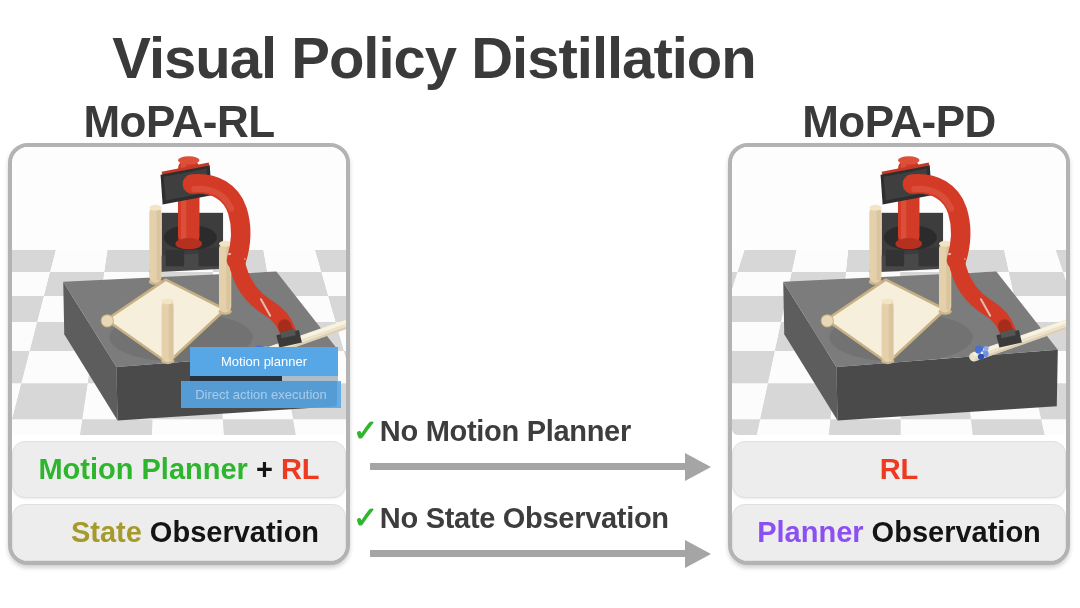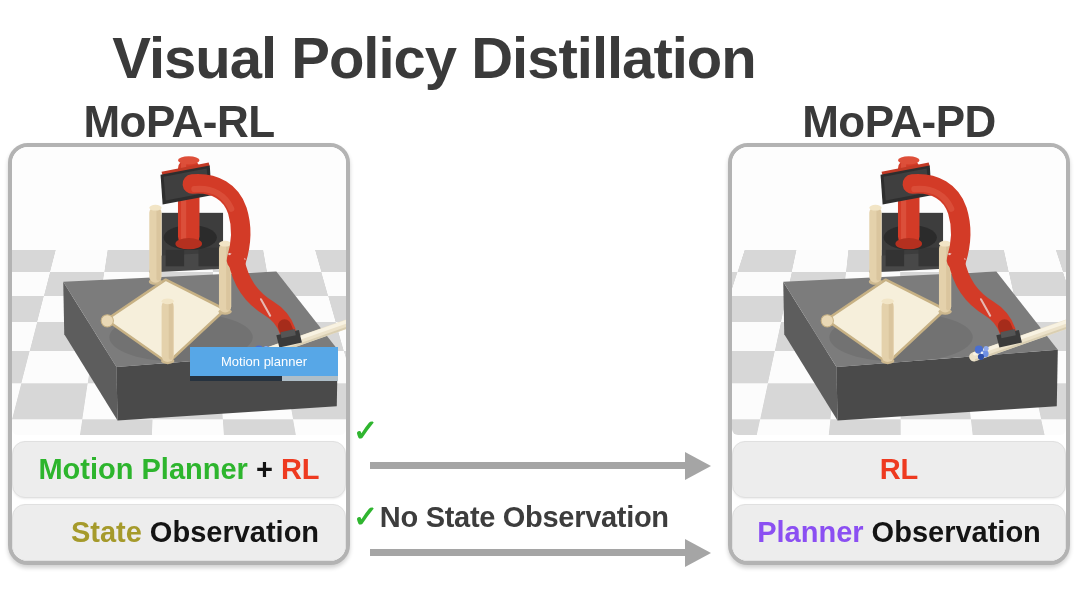--- a/index.html
+++ b/index.html
@@ -180,36 +180,38 @@
       <div class="floor"></div>
       <svg class="scene-svg" viewBox="0 0 326 280" preserveAspectRatio="none">
         <use href="#robot-scene"></use>
       </svg>
       <div class="overlay">
         <div class="overlay-line1">Motion planner</div>
         <div class="overlay-divider">
           <div class="done"></div>
           <div class="todo"></div>
         </div>
+        <div class="overlay-line2">Direct action execution</div>
       </div>
     </div>
     <div class="label-box">
       <span class="c-green">Motion Planner</span>
         <span class="c-dark"> + </span>
         <span class="c-red">RL</span>
     </div>
     <div class="label-box">
       <span class="c-olive">State</span>
         <span class="c-dark"> Observation</span>
     </div>
   </div>
 
   <div class="middle">
     <div class="mid-text">
       <span class="check">✓</span>
+        <span>No Motion Planner</span>
     </div>
     <div class="arrow">
       <div class="arrow-shaft"></div>
       <div class="arrow-head"></div>
     </div>
     <div class="mid-text">
       <span class="check">✓</span>
         <span>No State Observation</span>
     </div>
     <div class="arrow">

